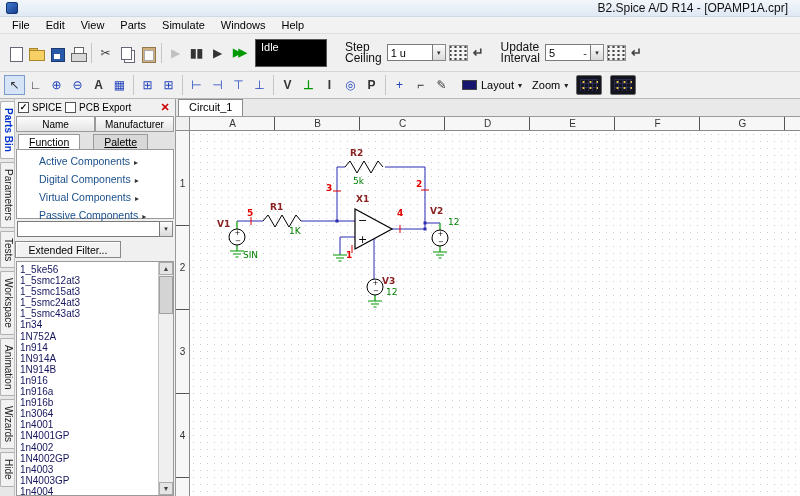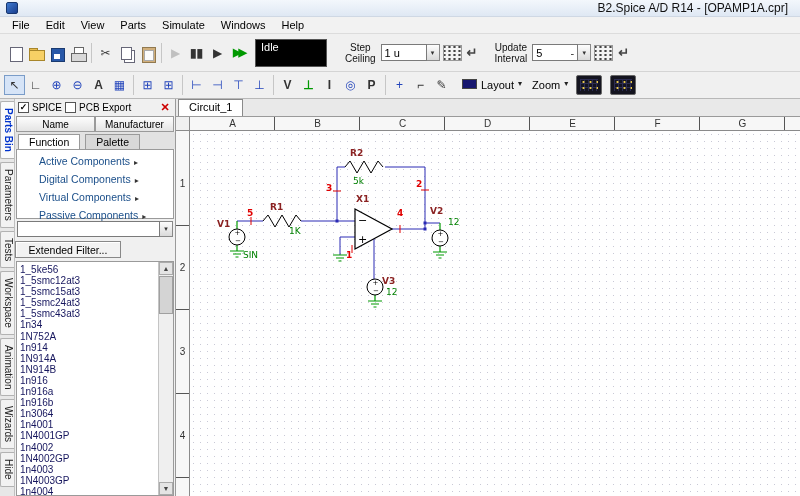--- a/index.html
+++ b/index.html
@@ -37,31 +37,31 @@
   [data-icon="disk"]::before { left:4px; top:5px; width:12px; height:12px; background:#2858a8; border:1px solid #1a3a70; }
   [data-icon="disk"]::after { left:7px; top:11px; width:6px; height:5px; background:#fff; }
   [data-icon="printer"]::before { left:6px; top:4px; width:8px; height:7px; background:#fff; border:1px solid #666; }
   [data-icon="printer"]::after { left:3px; top:10px; width:14px; height:7px; background:#d8d8d8; border:1px solid #666; }
   [data-icon="copy"]::before { left:7px; top:7px; width:9px; height:11px; background:#fff; border:1px solid #667; }
   [data-icon="copy"]::after { left:4px; top:4px; width:9px; height:11px; background:#fff; border:1px solid #667; }
   [data-icon="paste"]::before { left:4px; top:4px; width:12px; height:14px; background:#caa05e; border:1px solid #7a5c28; }
   [data-icon="paste"]::after { left:6px; top:7px; width:8px; height:9px; background:#fff; border:1px solid #999; }
 
   .status-box { width:72px; height:28px; background:#000; color:#fff; padding:1px 5px; margin:0 6px; border:1px solid #555; font-size:11px; }
-  .num-label { font-size:10px; line-height:11px; text-align:center; margin:0 5px 0 12px; color:#111; }
+  .num-label { font-size:12px; line-height:11px; text-align:left; margin:0 5px 0 12px; color:#111; }
   .ui-box { display:flex; align-items:center; }
   .num-input { width:46px; height:17px; background:#fff; border:1px solid #7a7a7a; display:flex; align-items:center; padding:0 3px; font-size:11px; }
   .num-input .val { flex:1; }
   .num-input .suffix { margin-left:4px; color:#333; }
   .dd-btn { width:13px; height:17px; border:1px solid #888; border-left:none; background:linear-gradient(#fdfdfd,#dadada); display:flex; align-items:center; justify-content:center; font-size:7px; color:#333; }
   .dots-btn { width:19px; height:16px; margin-left:3px; border:1px solid #999; background-color:#f4f4f4;
     background-image:radial-gradient(circle,#444 1px,transparent 1.3px); background-size:5px 4px; background-position:3px 3px; background-repeat:repeat; }
   .ret-icon { font-size:13px; color:#444; margin:0 5px; font-weight:bold; }
 
-  .layout-ctl, .zoom-ctl { display:flex; align-items:flex-start; gap:4px; margin-left:10px; font-size:11px; }
+  .layout-ctl, .zoom-ctl { display:flex; align-items:center; gap:4px; margin-left:10px; font-size:11px; }
   .swatch { width:15px; height:10px; background:#16166e; border:1px solid #444; }
   .caret { font-size:8px; color:#222; }
   .chipbtn { width:26px; height:20px; margin-left:8px; background:#14141f; border:1px solid #666; border-radius:2px; position:relative; }
   .chipbtn::before { content:""; position:absolute; inset:3px;
     background-image:radial-gradient(circle,#e8c84a 1px,transparent 1.2px), linear-gradient(#2c2c52 1px,transparent 1px), linear-gradient(90deg,#2c2c52 1px,transparent 1px);
     background-size:7px 6px, 4px 4px, 4px 4px; }
 
   
   .content { position:absolute; top:99px; left:0; right:0; bottom:0; display:flex; }
 
@@ -69,21 +69,21 @@
   .side-tab { writing-mode:vertical-rl; font-size:10px; padding:6px 0; text-align:center; background:#f2f2f2; border:1px solid #b2b2b2; border-right:none; border-radius:2px 0 0 2px; color:#222; }
   .side-tab[data-variant="active"] { color:#0033cc; font-weight:bold; background:#fafafa; }
 
   .parts-panel { width:161px; background:#f0f0f0; border-right:1px solid #9a9a9a; display:flex; flex-direction:column; }
   .pp-row1 { display:flex; align-items:center; height:17px; padding:0 3px; gap:3px; }
   .checkbox { width:11px; height:11px; background:#fff; border:1px solid #555; font-size:9px; line-height:9px; text-align:center; color:#000; font-weight:bold; }
   .cb-label { font-size:10px; }
   .close-x { margin-left:auto; color:#cc0000; font-weight:bold; font-size:11px; width:14px; text-align:center; }
   .pp-cols { display:flex; height:16px; padding:0 1px; }
   .pp-col { flex:1; border:1px solid #9a9a9a; background:linear-gradient(#fdfdfd,#e4e4e4); font-size:10px; display:flex; align-items:center; justify-content:center; }
-  .pp-tabs { display:flex; height:17px; background:#e2e2e2; padding:2px 3px 0; gap:5px; }
+  .pp-tabs { display:flex; height:17px; background:#e2e2e2; padding:2px 3px 0; gap:13px;text-decoration:underline; }
   .pp-tab { padding:0 10px; font-size:10.5px; border:1px solid #9a9a9a; border-bottom:none; background:#d8d8d8; line-height:15px; }
   .pp-tab[data-variant="active"] { background:#fff; }
   .tree { background:#fff; border:1px solid #9a9a9a; margin:0 1px; height:70px; padding-top:3px; }
   .tree-item { padding:0 4px 0 22px; line-height:16px; color:#1b4f8a; font-size:10.5px; white-space:nowrap; }
   .tree-arrow { font-size:8px; margin-left:4px; color:#333; }
   .combo { display:flex; margin:2px 2px 0; height:16px; }
   .combo-field { flex:1; background:#fff; border:1px solid #7a7a7a; }
   .filter-row { display:flex; padding:4px 0 3px; }
   .filter-btn { width:106px; height:17px; font-size:10.5px; background:#f2f2f2; border:1px solid #888; box-shadow:inset 1px 1px 0 #fff; display:flex; align-items:center; justify-content:center; }
   .parts-list { flex:1; position:relative; background:#fff; border:1px solid #9a9a9a; margin:0 1px; overflow:hidden; }

